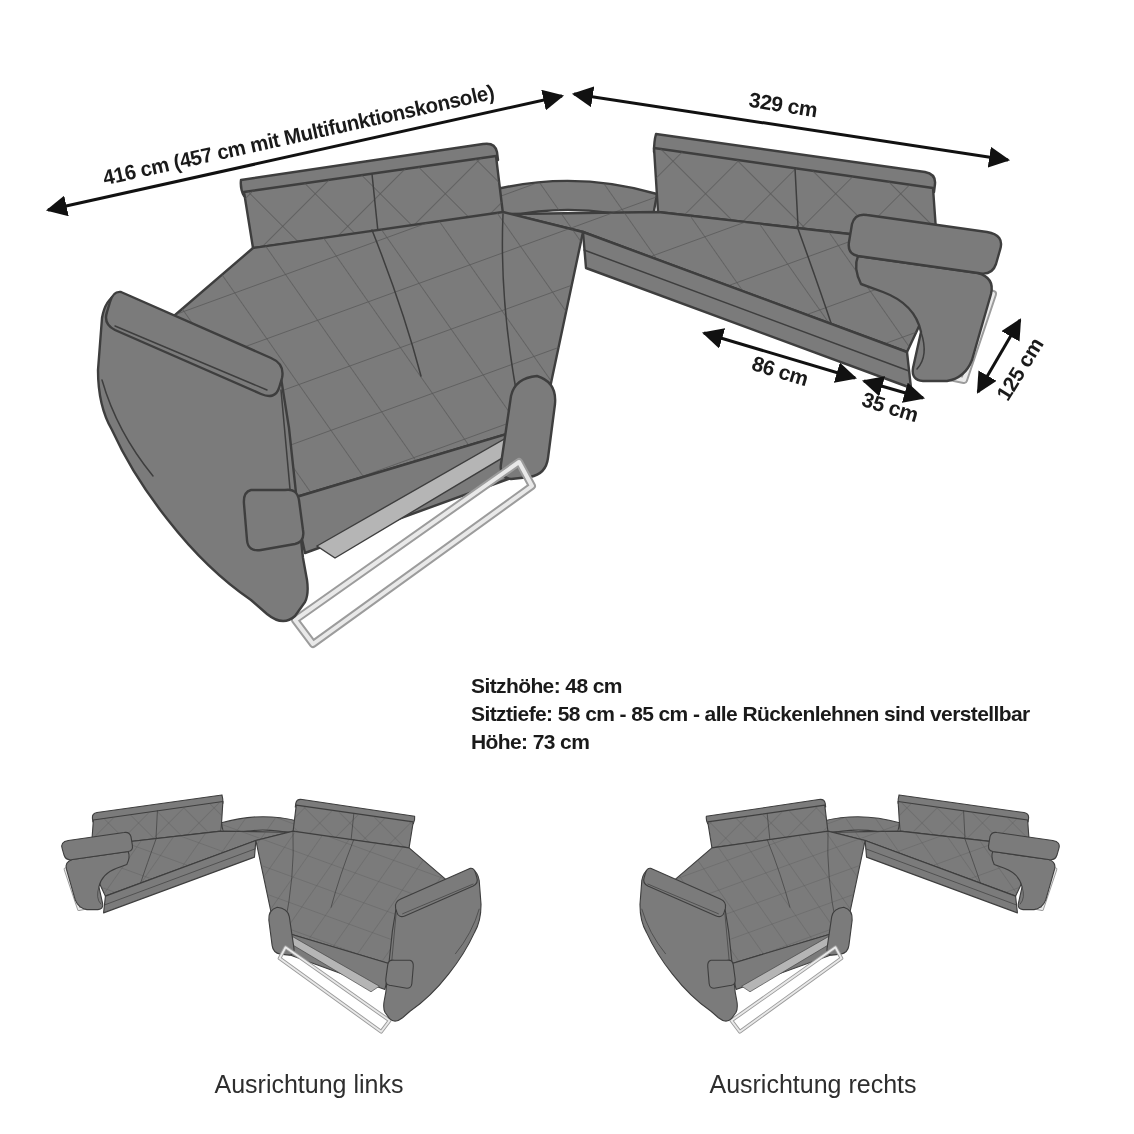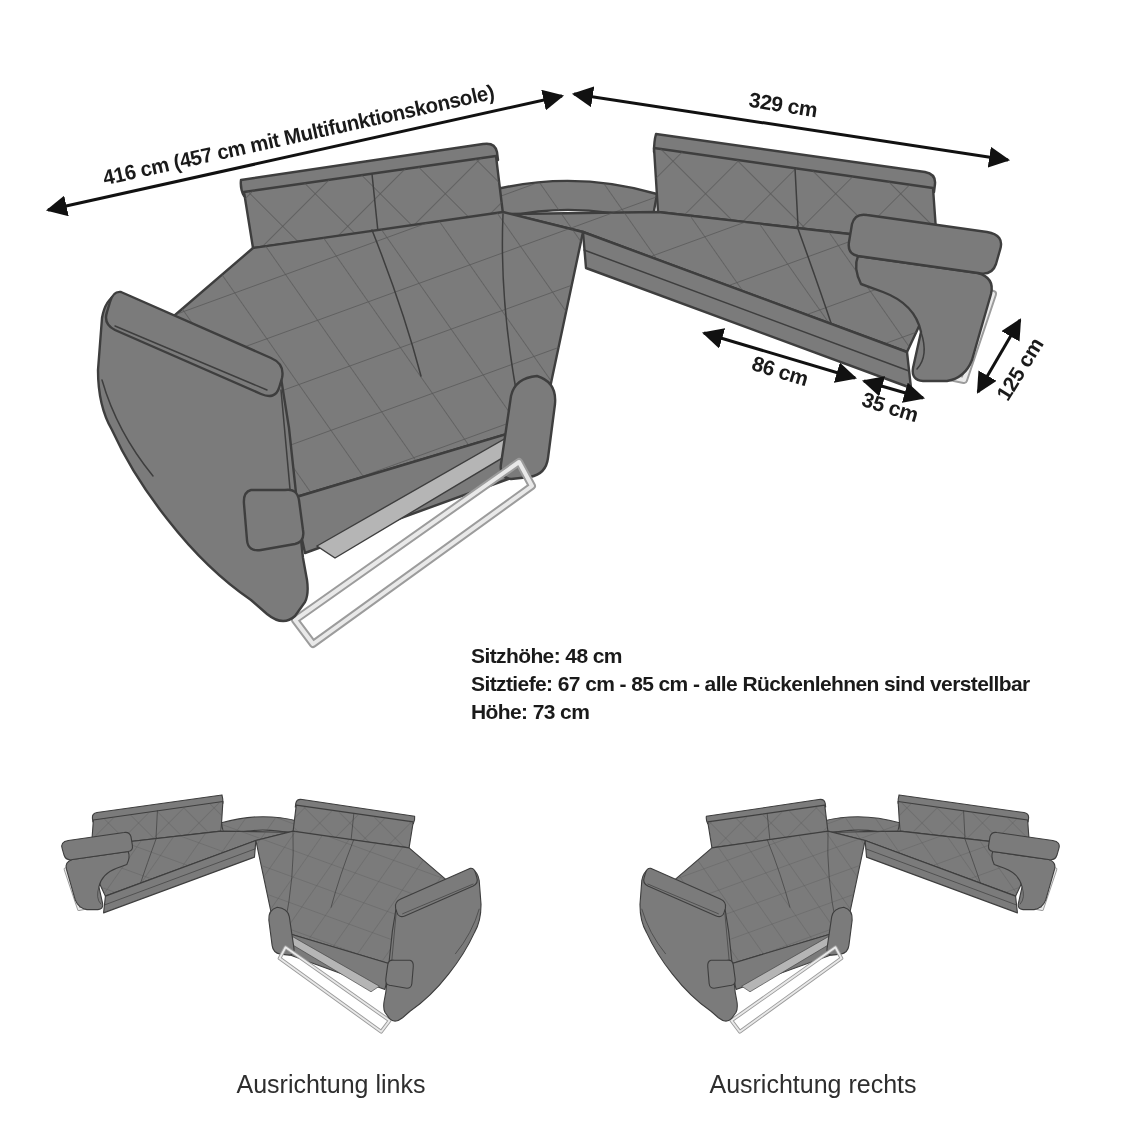--- a/index.html
+++ b/index.html
@@ -1,25 +1,25 @@
 <!DOCTYPE html>
 <html><head>
 <meta charset="utf-8">
 <style>
   html,body{margin:0;padding:0;background:#ffffff;}
   body{font-family:"Liberation Sans", sans-serif;}
   .canvas{position:relative;width:1134px;height:1134px;background:#ffffff;overflow:hidden;}
   .sofa-svg{position:absolute;}
   .overlay{position:absolute;left:0;top:0;width:1134px;height:1134px;pointer-events:none;}
   .dim-label{font-family:"Liberation Sans", sans-serif;font-size:21px;font-weight:700;fill:#1a1a1a;letter-spacing:-0.4px;}
-  .spec-block{position:absolute;left:471px;top:642px;width:660px;color:#1a1a1a;
+  .spec-block{position:absolute;left:471px;top:672px;width:660px;color:#1a1a1a;
               font-size:21px;font-weight:700;line-height:28px;letter-spacing:-0.6px;white-space:nowrap;}
   .orient-label{position:absolute;top:1070px;width:320px;text-align:center;color:#2e2e2e;
                 font-size:25px;font-weight:400;}
-  .orient-left{left:171px;}
+  .orient-left{left:149px;}
   .orient-right{left:653px;text-align:center;}
   
   .body{fill:#7b7b7b;stroke:#3e3e3e;stroke-width:2.4;stroke-linejoin:round;}
   .seam{fill:none;stroke:#3e3e3e;stroke-width:1.5;stroke-linecap:round;}
   .quiltb{fill:url(#qB);stroke:none;opacity:.9;}
   .quilts{fill:url(#qS);stroke:none;opacity:.9;}
   .metal{fill:none;stroke:#9c9c9c;stroke-width:8;stroke-linejoin:round;}
   .metal2{fill:none;stroke:#e9e9e9;stroke-width:4;stroke-linejoin:round;}
   .panel{fill:#b5b5b5;stroke:#3e3e3e;stroke-width:1.4;}
   .dimline{stroke:#111111;stroke-width:3;}
@@ -110,20 +110,20 @@
 
     <text class="dim-label" x="300" y="142" text-anchor="middle" transform="rotate(-12.5 300 142)" textLength="400" lengthAdjust="spacingAndGlyphs">416 cm (457 cm mit Multifunktionskonsole)</text>
     <text class="dim-label" x="782" y="112" text-anchor="middle" transform="rotate(9 782 112)">329 cm</text>
     <text class="dim-label" x="778" y="378" text-anchor="middle" transform="rotate(17 778 378)">86 cm</text>
     <text class="dim-label" x="888" y="414" text-anchor="middle" transform="rotate(17 888 414)">35 cm</text>
     <text class="dim-label" x="1026" y="373" text-anchor="middle" transform="rotate(-58 1026 373)">125 cm</text>
   </svg>
 
   <div class="spec-block">
     <div>Sitzhöhe: 48 cm</div>
-    <div>Sitztiefe: 67 cm - 85 cm - alle Rückenlehnen sind verstellbar</div>
+    <div>Sitztiefe: 58 cm - 85 cm - alle Rückenlehnen sind verstellbar</div>
     <div>Höhe: 73 cm</div>
   </div>
 
   <div class="orient-label orient-left">Ausrichtung links</div>
   <div class="orient-label orient-right">Ausrichtung rechts</div>
 
 </div>
 
 </body></html>

